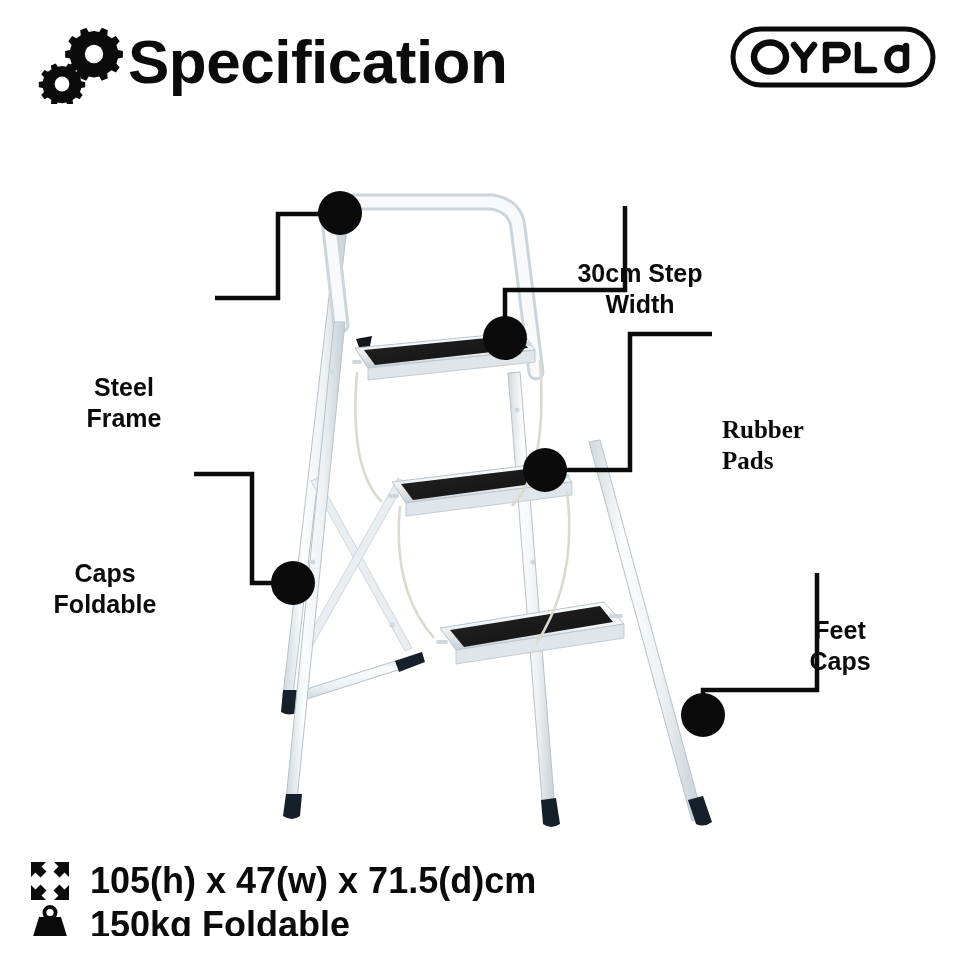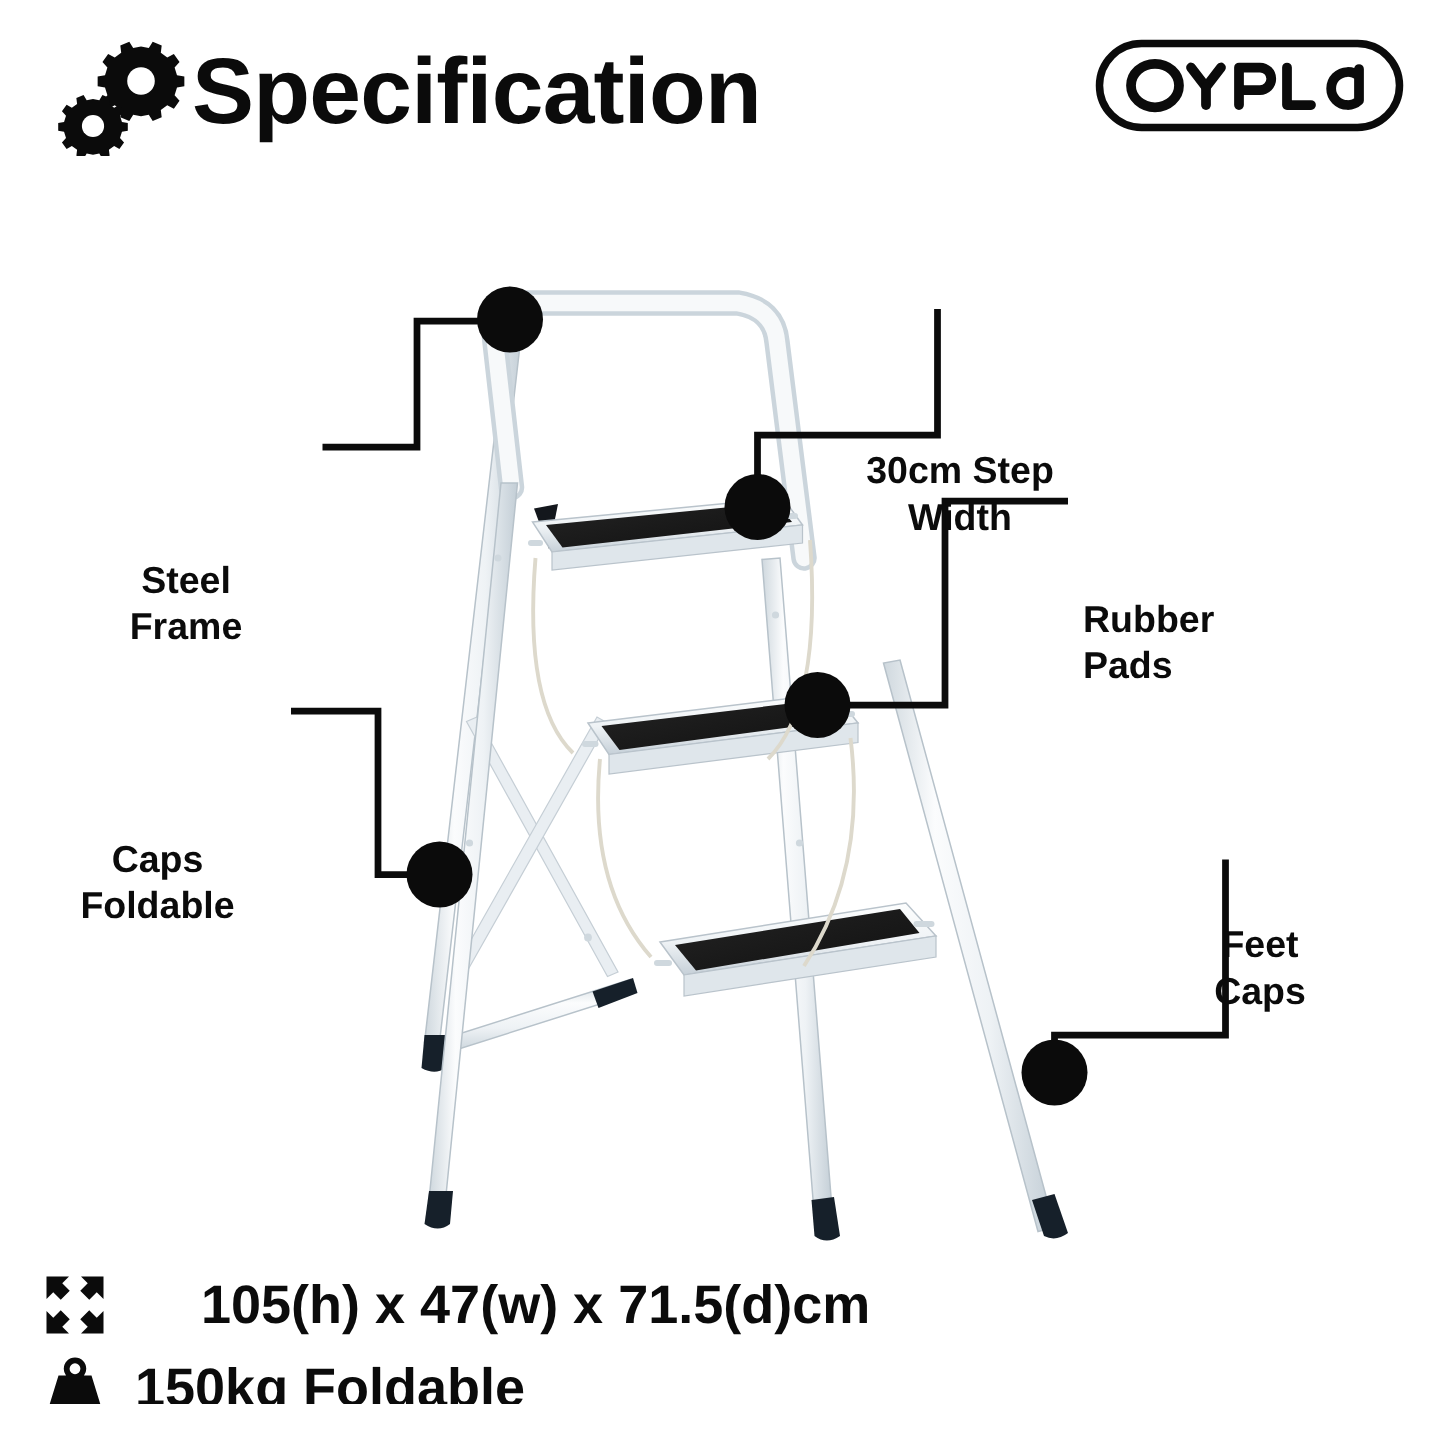--- a/index.html
+++ b/index.html
@@ -62,39 +62,39 @@
     font-weight: bold;
     color: #0b0b0b;
     line-height: 31px;
     white-space: nowrap;
   }
   .callout-label.align-right { text-align: center; }
   .callout-label.align-left  { text-align: left; }
   .callout-label.align-center{ text-align: center; }
 
   #label-steel-frame   { left: 34px;  top: 262px;  width: 180px; }
-  #label-step-width    { left: 530px; top: 148px;  width: 220px; margin-top: 41px; }
-  #label-rubber-pads   { left: 722px; top: 288px;  width: 200px; }
+  #label-step-width    { left: 530px; top: 148px;  width: 220px; }
+  #label-rubber-pads   { left: 722px; top: 304px;  width: 200px; font-family: Liberation Serif, serif; }
   #label-fully-foldable{ left: 20px;  top: 448px;  width: 170px; }
   #label-feet-caps     { left: 760px; top: 505px;  width: 160px; }
 
   
   #footer {
     position: absolute;
     left: 0; top: 836px;
     width: 960px; height: 124px;
   }
   .spec-row {
     position: absolute;
     left: 28px;
     display: flex;
     align-items: center;
     height: 54px;
   }
-  #spec-row-dimensions { top: 7px; gap: 44px; }
+  #spec-row-dimensions { top: 18px; }
   #spec-row-capacity   { top: 62px; }
   .spec-icon {
     width: 44px; height: 44px;
     flex: 0 0 44px;
     margin-right: 18px;
     display: block;
   }
   .spec-text {
     font-size: 36px;
     font-weight: bold;

